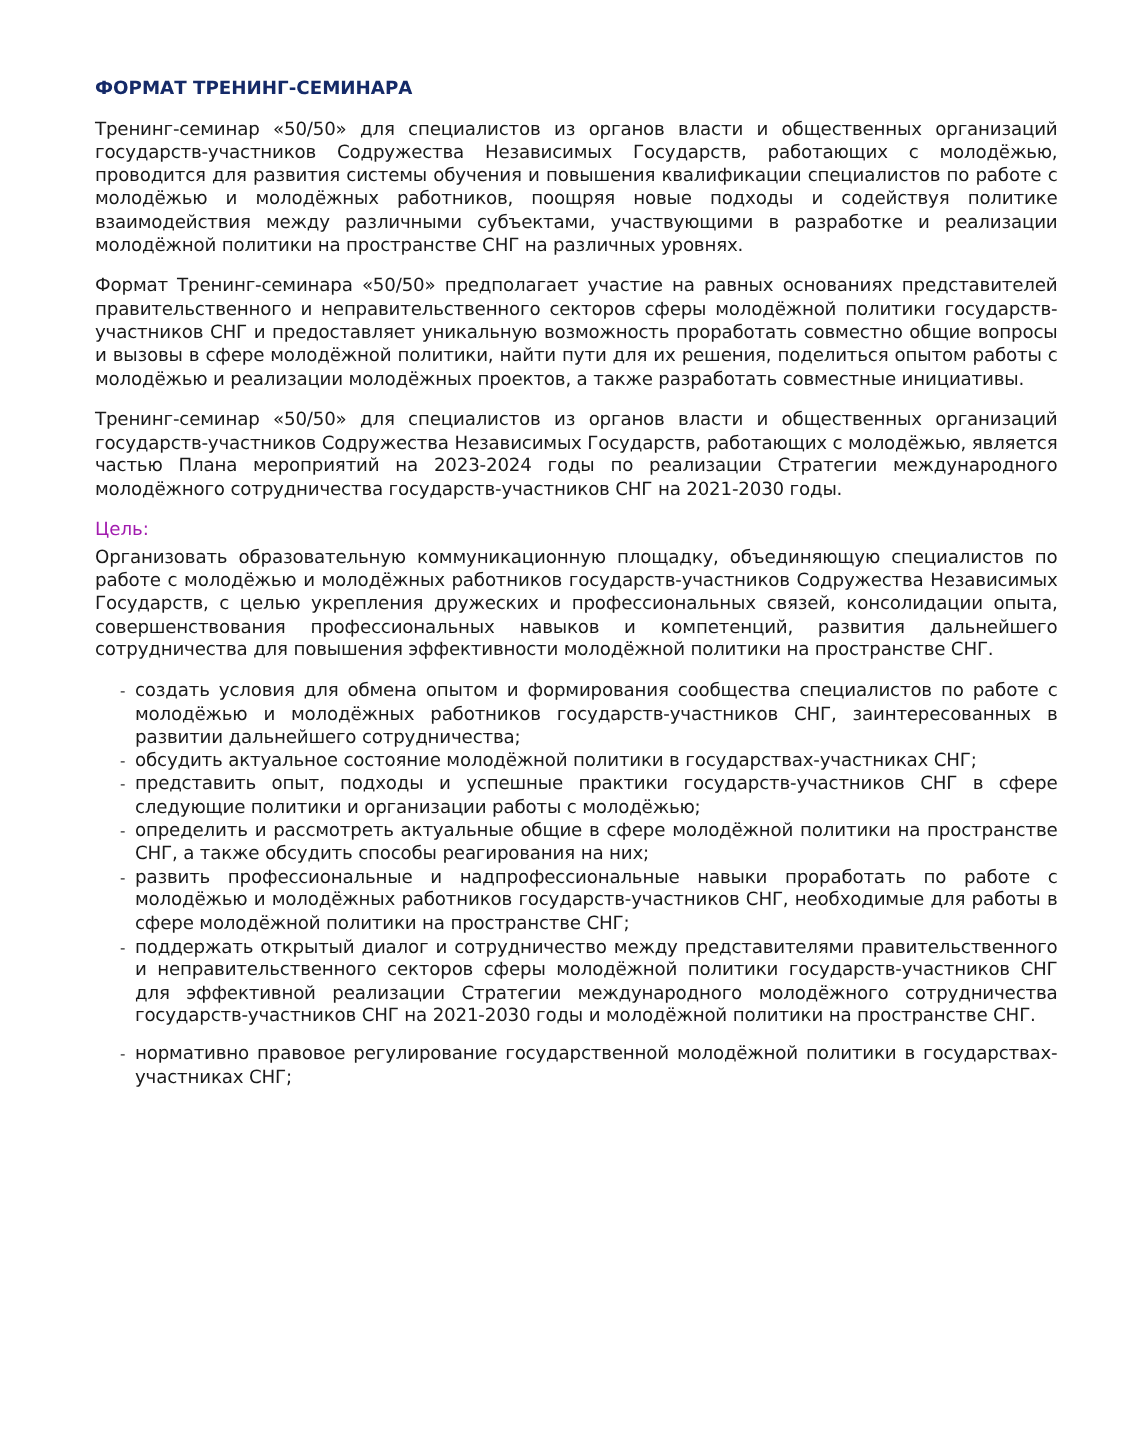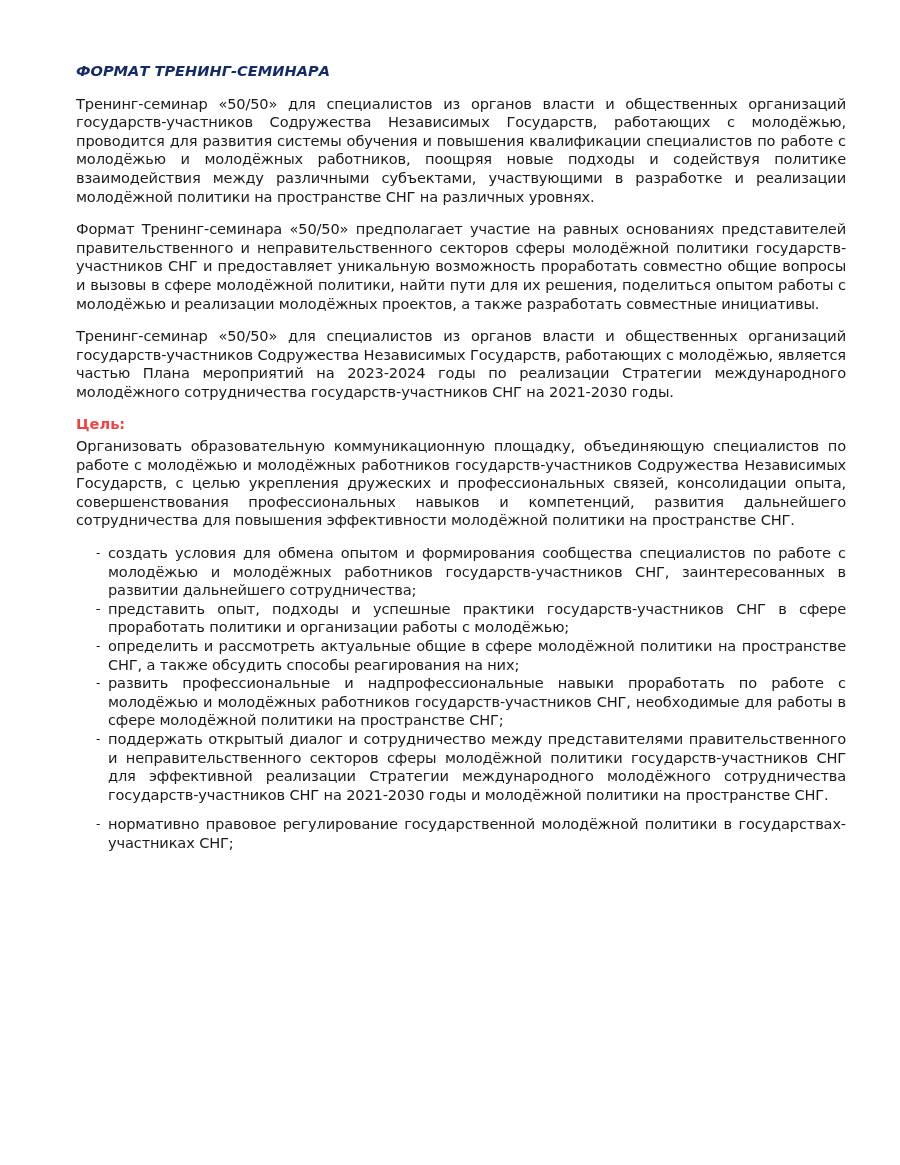--- a/index.html
+++ b/index.html
@@ -7,24 +7,24 @@
   .page {
     position: absolute; left: 76px; top: 62px; width: 770px;
     font-family: "DejaVu Sans", sans-serif;
     color: #1a1a1a;
     font-size: 14.6px;
     line-height: 18.6px;
     letter-spacing: -0.15px;
   }
   .h-title {
     color: #152a68; font-weight: bold; font-size: 14.6px;
-    margin: 0 0 14px 0; letter-spacing: 0; font-style: italic;
+    margin: 0 0 14px 0; letter-spacing: 0;
   }
   .h-sub {
-    color: #ef4444; font-weight: bold; font-size: 14.6px;
+    color: #a21caf; font-weight: normal; font-size: 14.6px;
     margin: 0 0 4px 0; letter-spacing: 0;
   }
   p.par { margin: 0 0 14px 0; text-align: justify; text-align-last: left; }
   p.par.tight { margin-bottom: 13px; }
   ul.dash { list-style: none; margin: 4px 0 11px 0; padding: 0 0 0 32px; }
   ul.dash li { position: relative; text-align: justify; text-align-last: left; margin: 0; }
   ul.dash li .bullet {
     position: absolute; left: -12px; top: 0; font-size: 12px; color: #1a1a1a;
   }
 </style>
@@ -36,22 +36,22 @@
 
   <p class="par">Тренинг-семинар «50/50» для специалистов из органов власти и общественных организаций государств-участников Содружества Независимых Государств, работающих с молодёжью, проводится для развития системы обучения и повышения квалификации специалистов по работе с молодёжью и молодёжных работников, поощряя новые подходы и содействуя политике взаимодействия между различными субъектами, участвующими в разработке и реализации молодёжной политики на пространстве СНГ на различных уровнях.</p>
   <p class="par">Формат Тренинг-семинара «50/50» предполагает участие на равных основаниях представителей правительственного и неправительственного секторов сферы молодёжной политики государств-участников СНГ и предоставляет уникальную возможность проработать совместно общие вопросы и вызовы в сфере молодёжной политики, найти пути для их решения, поделиться опытом работы с молодёжью и реализации молодёжных проектов, а также разработать совместные инициативы.</p>
   <p class="par tight">Тренинг-семинар «50/50» для специалистов из органов власти и общественных организаций государств-участников Содружества Независимых Государств, работающих с молодёжью, является частью Плана мероприятий на 2023-2024 годы по реализации Стратегии международного молодёжного сотрудничества государств-участников СНГ на 2021-2030 годы.</p>
 
   <h2 class="h-sub">Цель:</h2>
   <p class="par">Организовать образовательную коммуникационную площадку, объединяющую специалистов по работе с молодёжью и молодёжных работников государств-участников Содружества Независимых Государств, с целью укрепления дружеских и профессиональных связей, консолидации опыта, совершенствования профессиональных навыков и компетенций, развития дальнейшего сотрудничества для повышения эффективности молодёжной политики на пространстве СНГ.</p>
 
   <ul class="dash">
     <li><span class="bullet">-</span><span>создать условия для обмена опытом и формирования сообщества специалистов по работе с молодёжью и молодёжных работников государств-участников СНГ, заинтересованных в развитии дальнейшего сотрудничества;</span></li>
-    <li><span class="bullet">-</span></li>
-    <li><span class="bullet">-</span><span>представить опыт, подходы и успешные практики государств-участников СНГ в сфере проработать политики и организации работы с молодёжью;</span></li>
+    <li><span class="bullet">-</span><span>обсудить актуальное состояние молодёжной политики в государствах-участниках СНГ;</span></li>
+    <li><span class="bullet">-</span><span>представить опыт, подходы и успешные практики государств-участников СНГ в сфере следующие политики и организации работы с молодёжью;</span></li>
     <li><span class="bullet">-</span><span>определить и рассмотреть актуальные общие в сфере молодёжной политики на пространстве СНГ, а также обсудить способы реагирования на них;</span></li>
     <li><span class="bullet">-</span><span>развить профессиональные и надпрофессиональные навыки проработать по работе с молодёжью и молодёжных работников государств-участников СНГ, необходимые для работы в сфере молодёжной политики на пространстве СНГ;</span></li>
     <li><span class="bullet">-</span><span>поддержать открытый диалог и сотрудничество между представителями правительственного и неправительственного секторов сферы молодёжной политики государств-участников СНГ для эффективной реализации Стратегии международного молодёжного сотрудничества государств-участников СНГ на 2021-2030 годы и молодёжной политики на пространстве СНГ.</span></li>
   </ul>
 
   <ul class="dash">
     <li><span class="bullet">-</span><span>нормативно правовое регулирование государственной молодёжной политики в государствах-участниках СНГ;</span></li>
   </ul>
 </div>
 

